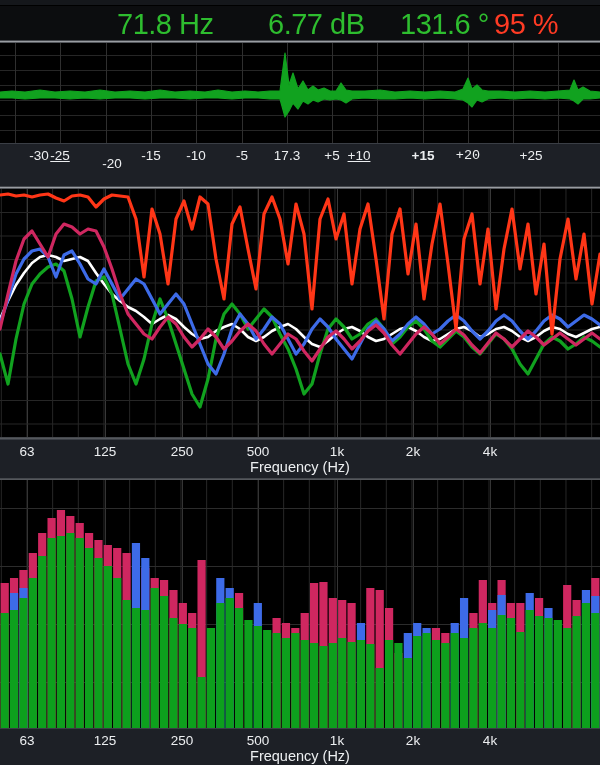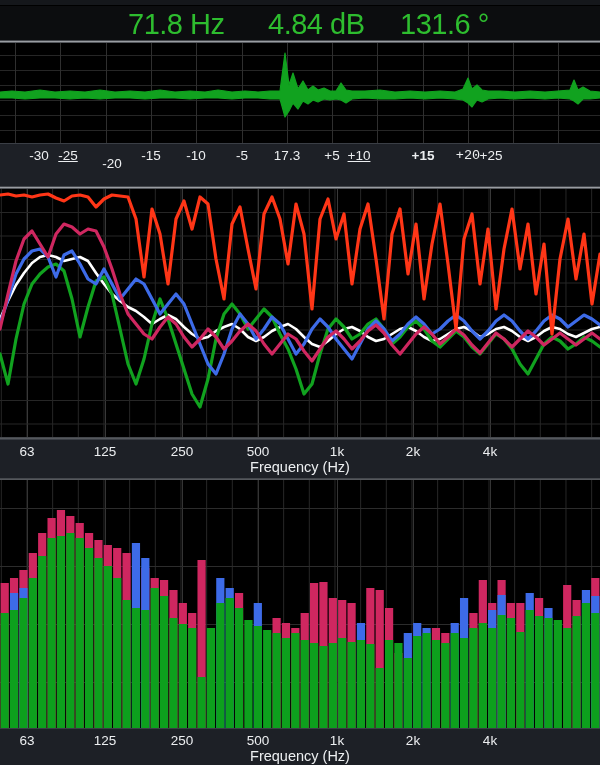--- a/index.html
+++ b/index.html
@@ -35,23 +35,24 @@
   #freq-strip-1 .axis-title{top:19px;}
   #freq-strip-2 .axis-title{top:19px;}
 </style>
 </head>
 <body>
 
 <div id="app">
   <div id="top-strip" class="abs"></div>
 
   <div id="readout-bar" class="abs">
-    <span class="readout green-val" style="left:128px">71.8 Hz</span>
-    <span class="readout green-val" style="left:268px">4.84 dB</span>
+    <span class="readout green-val" style="left:117px">71.8 Hz</span>
+    <span class="readout green-val" style="left:268px">6.77 dB</span>
     <span class="readout green-val" style="left:400px">131.6 °</span>
+    <span class="readout red-val" style="left:494px">95 %</span>
   </div>
 
   <div id="divider1" class="abs divider"></div>
 
   <div id="impulse-plot" class="abs plot">
     <svg id="impulse-svg" width="600" height="100">
         <line x1="0" y1="12.5" x2="600" y2="12.5" stroke="#262626" stroke-width="1"></line>
         <line x1="0" y1="27.5" x2="600" y2="27.5" stroke="#262626" stroke-width="1"></line>
         <line x1="0" y1="42.5" x2="600" y2="42.5" stroke="#262626" stroke-width="1"></line>
         <line x1="0" y1="57.5" x2="600" y2="57.5" stroke="#262626" stroke-width="1"></line>
@@ -69,31 +70,31 @@
         <line x1="423.5" y1="0" x2="423.5" y2="100" stroke="#2f2f2f" stroke-width="1"></line>
         <line x1="468.5" y1="0" x2="468.5" y2="100" stroke="#2f2f2f" stroke-width="1"></line>
         <line x1="513.5" y1="0" x2="513.5" y2="100" stroke="#2f2f2f" stroke-width="1"></line>
         <line x1="558.5" y1="0" x2="558.5" y2="100" stroke="#2f2f2f" stroke-width="1"></line>
         <path d="M0,49 L12,48 L25,49 L40,47 L55,49 L70,48 L85,49 L100,47 L115,49 L130,48 L145,49 L160,47 L175,49 L190,48 L205,49 L218,47 L232,49 L245,48 L258,49 L270,48 L280,48 L285,10 L289,42 L293,30 L298,46 L303,38 L308,47 L313,43 L318,47 L324,45 L330,48 L336,48 L341,40 L346,47 L352,48 L365,48 L380,47 L395,49 L410,48 L425,49 L440,48 L455,49 L463,46 L468,35 L472,46 L477,42 L482,47 L488,48 L500,48 L515,49 L530,48 L545,49 L558,48 L570,47 L574,37 L578,47 L583,44 L590,48 L600,49 L600,55 L590,56 L583,56 L578,61 L574,58 L570,56 L558,55 L545,56 L530,55 L515,56 L500,55 L488,56 L482,59 L477,57 L472,64 L468,60 L463,57 L455,56 L440,55 L425,56 L410,55 L395,56 L380,56 L365,55 L352,56 L346,60 L341,57 L336,56 L330,57 L324,56 L318,59 L313,57 L308,61 L303,58 L298,66 L293,60 L289,68 L285,74 L280,56 L270,56 L258,55 L245,55 L232,56 L218,55 L205,55 L190,56 L175,55 L160,55 L145,56 L130,55 L115,55 L100,56 L85,55 L70,56 L55,55 L40,55 L25,56 L12,55 L0,55 Z" fill="#11a21f" stroke="#11a21f" stroke-width="1.2" stroke-linejoin="round"></path>
       </svg>
   </div>
 
   <div id="time-strip" class="abs axis-strip">
   <span class="tick" style="left: 15px; margin-left: 24px;">-30</span>
-      <span class="tick" style="left: 68px; text-decoration: underline;">-25</span>
+      <span class="tick" style="left: 60px; text-decoration: underline;">-25</span>
       <span class="tick" style="left: 112px; margin-top: 8px;">-20</span>
       <span class="tick" style="left: 151px;">-15</span>
       <span class="tick" style="left: 196px;">-10</span>
       <span class="tick" style="left: 242px;">-5</span>
       <span class="tick" style="left: 287px; text-align: right;">17.3</span>
       <span class="tick" style="left: 332px;">+5</span>
       <span class="tick" style="left: 359px; text-decoration: underline;">+10</span>
       <span class="tick" style="left: 423px; font-weight: bold;">+15</span>
       <span class="tick" style="left: 468px; font-family: Liberation Mono, monospace;">+20</span>
-      <span class="tick" style="left: 491px;">+25</span>
+      <span class="tick" style="left: 531px;">+25</span>
     </div>
 
   <div id="divider2" class="abs divider"></div>
 
   <div id="transfer-plot" class="abs plot">
     <svg id="transfer-svg" width="600" height="248">
         <line x1="1.3" y1="0" x2="1.3" y2="248" stroke="#262626" stroke-width="1"></line>
         <line x1="26.967000000000002" y1="0" x2="26.967000000000002" y2="248" stroke="#262626" stroke-width="1"></line>
         <line x1="52.634" y1="0" x2="52.634" y2="248" stroke="#262626" stroke-width="1"></line>
         <line x1="78.301" y1="0" x2="78.301" y2="248" stroke="#262626" stroke-width="1"></line>

